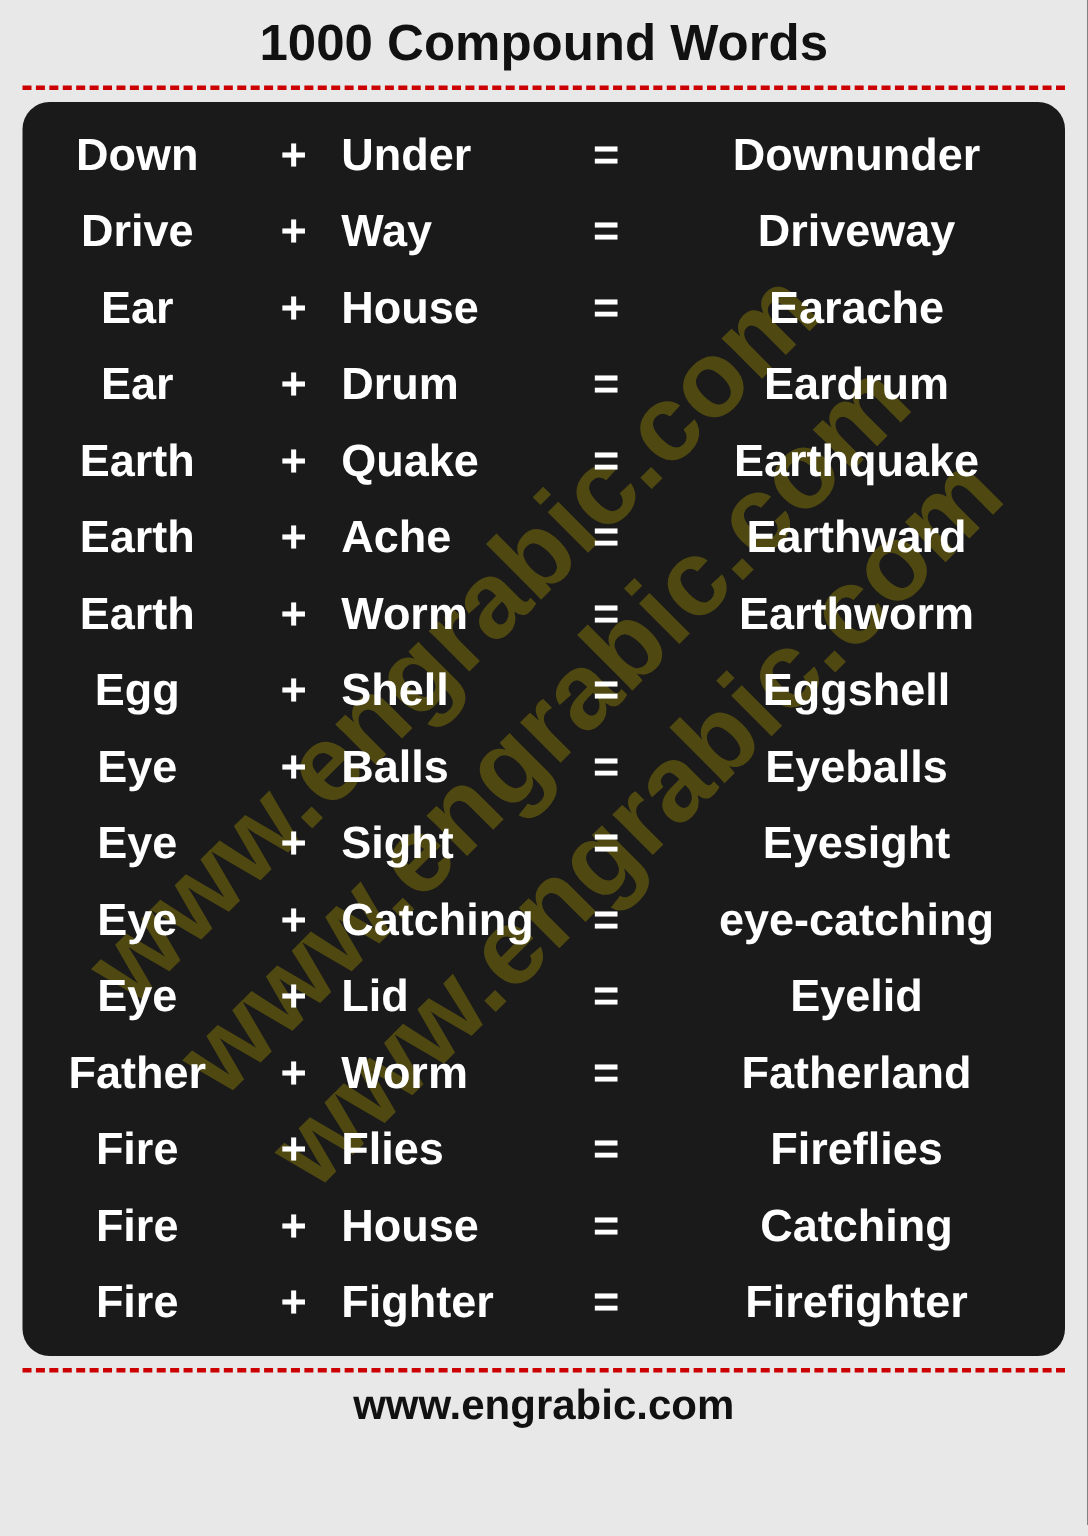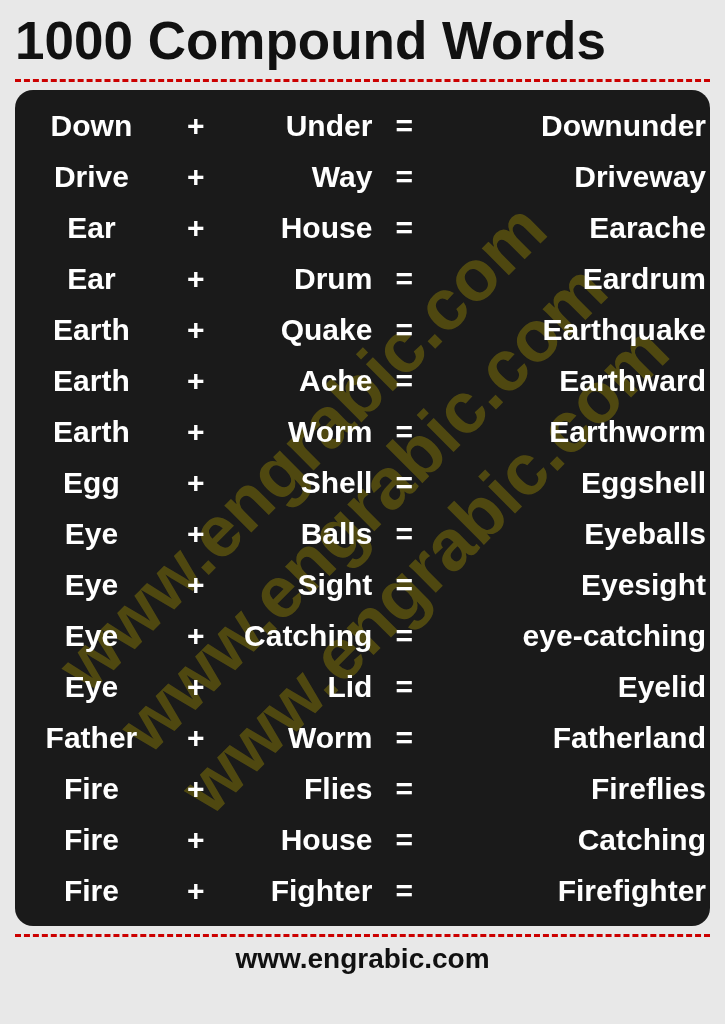--- a/index.html
+++ b/index.html
@@ -13,23 +13,24 @@
       min-height: 1024px;
       background-color: #e8e8e8;
       font-family: Arial, sans-serif;
       display: flex;
       flex-direction: column;
       align-items: center;
       padding: 10px 15px;
     }
 
     .page-title {
-      font-size: 53px;
+      font-size: 34px;
       font-weight: 900;
       color: #111;
+      text-align: center;
       margin-bottom: 8px;
       width: 100%;
     }
 
     .dashed-border-top {
       width: 100%;
       border-top: 3px dashed #cc0000;
       margin-bottom: 8px;
     }
 
@@ -85,32 +86,32 @@
     }
 
     .compound-table tr td.plus {
       width: 8%;
       text-align: center;
       color: white;
     }
 
     .compound-table tr td.word2 {
       width: 22%;
-      text-align: right;
+      text-align: left;
     }
 
     .compound-table tr td.equals {
       width: 8%;
       text-align: center;
       color: white;
     }
 
     .compound-table tr td.result {
       width: 40%;
-      text-align: right;
+      text-align: center;
     }
 
     .footer-text {
       font-size: 28px;
       font-weight: 700;
       color: #111;
       text-align: center;
       margin-top: 6px;
     }
   </style>

